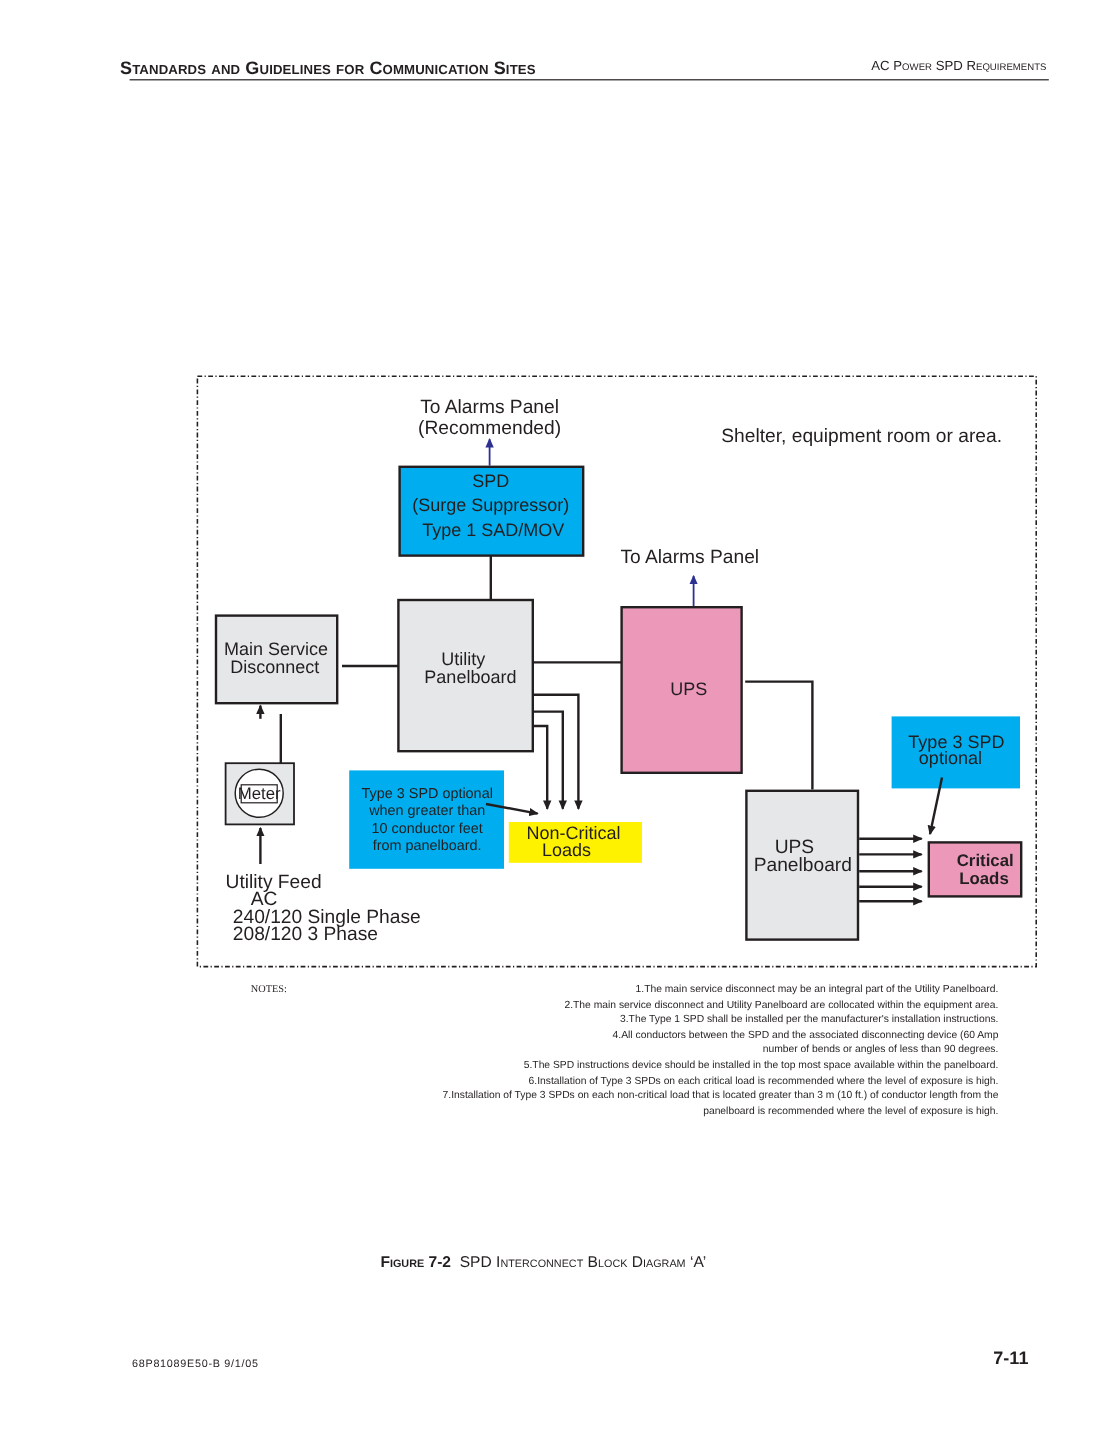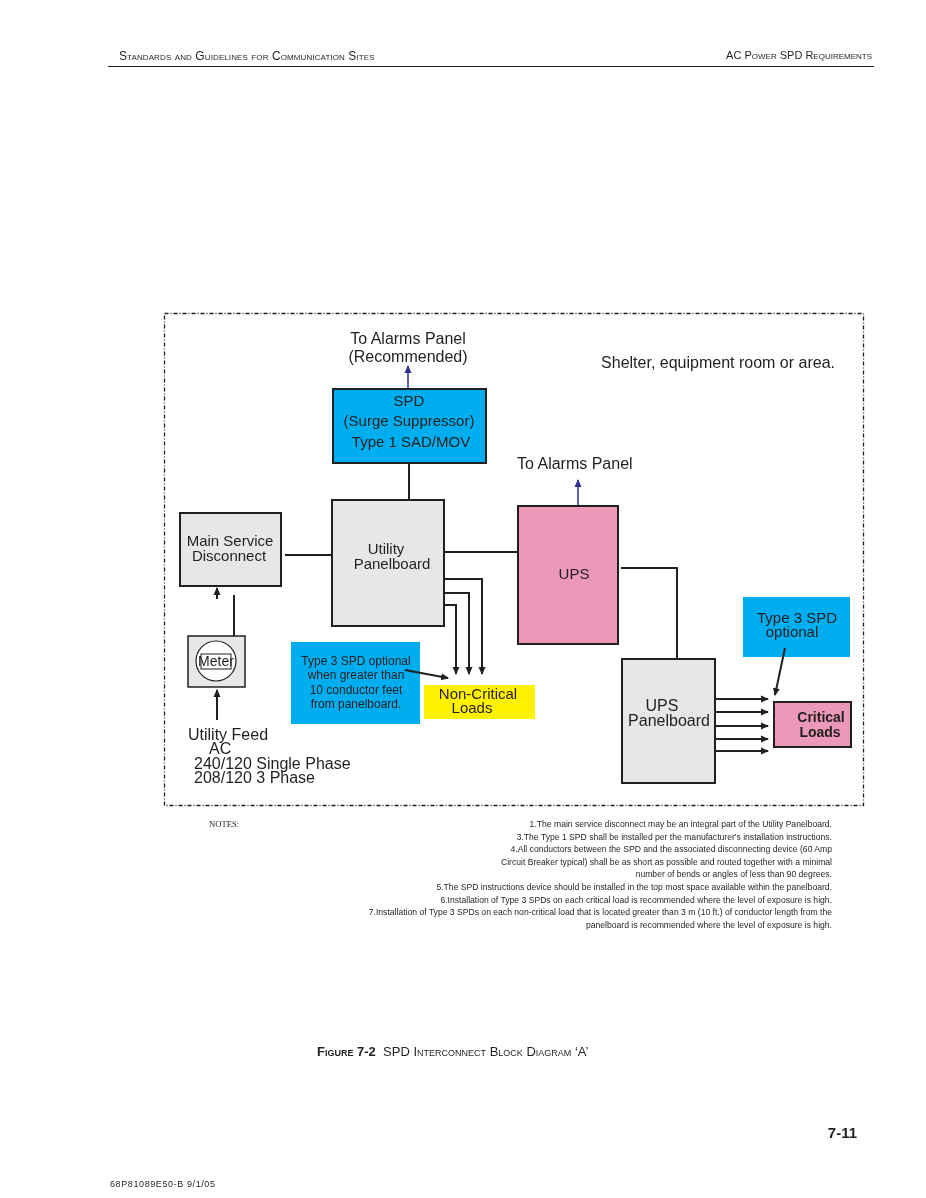--- a/index.html
+++ b/index.html
@@ -1,30 +1,30 @@
 <!DOCTYPE html>
 <html><head>
 <meta charset="utf-8">
 <style>
   html, body { margin:0; padding:0; background:#fff; }
   body { width:926px; height:1198px; position:relative; overflow:hidden; font-family:"Liberation Sans", sans-serif; color:#231f20; }
-  .hdr-left { position:absolute; left:119px; top:49px; font-size:12px; font-variant:small-caps; letter-spacing:0.1px; }
+  .hdr-left { position:absolute; left:100px; top:49px; font-size:15px; font-variant:small-caps; letter-spacing:0.1px;font-weight:bold; }
   .hdr-right { position:absolute; right:54px; top:49px; font-size:11px; font-variant:small-caps; }
   .hdr-rule { position:absolute; left:108px; top:66px; width:766px; height:1px; background:#231f20; }
   svg.diagram { position:absolute; left:0; top:0; }
   .notes { position:absolute; left:209px; top:818px; font-size:8.6px; line-height:12.6px; color:#231f20; }
   .notes .lbl { position:absolute; left:0; top:0;font-family:Liberation Serif, serif; }
   .notes .list { position:absolute; left:63px; top:0; width:560px;text-align:right; }
   .notes .item { white-space:nowrap; }
   .notes .item .num { display:inline-block; width:12px; }
   .notes .cont { padding-left:12px; white-space:nowrap; }
   .notes .cont2 { padding-left:15px; white-space:nowrap; }
   .caption { position:absolute; left:317px; top:1044px; font-size:13px; font-variant:small-caps;text-align:right; }
   .caption b { font-weight:bold; }
-  .footer-left { position:absolute; left:110px; top:1131px; font-size:9px; letter-spacing:0.6px;margin-top:48px; }
+  .footer-left { position:absolute; left:110px; top:1131px; font-size:9px; letter-spacing:0.6px; }
   .footer-right { position:absolute; right:69px; top:1124px; font-size:15px; font-weight:bold; }
   .t { font-family:"Liberation Sans", sans-serif; fill:#231f20; }
 </style>
 </head>
 <body>
 
 <div class="hdr-left">Standards  and Guidelines for Communication Sites</div>
 <div class="hdr-right">AC Power SPD Requirements</div>
 <div class="hdr-rule"></div>
 
@@ -117,23 +117,23 @@
 
   <rect x="774" y="702" width="77" height="45" fill="#eb98b9" stroke="#231f20" stroke-width="2"></rect>
   <text class="t" x="821" y="722" font-size="14" font-weight="bold" text-anchor="middle">Critical</text>
   <text class="t" x="820" y="737" font-size="14" font-weight="bold" text-anchor="middle">Loads</text>
 </svg>
 
 <div class="notes">
   <div class="lbl">NOTES:</div>
   <div class="list">
     <div class="item"><span class="num">1.</span><span>The main service disconnect may be an integral part of the Utility Panelboard.</span></div>
+    <div class="item"><span class="num">2.</span><span>The main service disconnect and Utility Panelboard are collocated within the equipment area.</span></div>
     <div class="item"><span class="num">3.</span><span>The Type 1 SPD shall be installed per the manufacturer's installation instructions.</span></div>
     <div class="item"><span class="num">4.</span><span>All conductors between the SPD and the associated disconnecting device (60 Amp</span></div>
-    <div class="cont">Circuit Breaker typical) shall be as short as possible and routed together with a minimal</div>
     <div class="cont2">number of bends or angles of less than 90 degrees.</div>
     <div class="item"><span class="num">5.</span><span>The SPD instructions device should be installed in the top most space available within the panelboard.</span></div>
     <div class="item"><span class="num">6.</span><span>Installation of Type 3 SPDs on each critical load is recommended where the level of exposure is high.</span></div>
     <div class="item"><span class="num">7.</span><span>Installation of Type 3 SPDs on each non-critical load that is located greater than 3 m (10 ft.) of conductor length from the</span></div>
     <div class="cont">panelboard is recommended where the level of exposure is high.</div>
   </div>
 </div>
 
 <div class="caption">
   <b>Figure 7-2</b>&nbsp;

